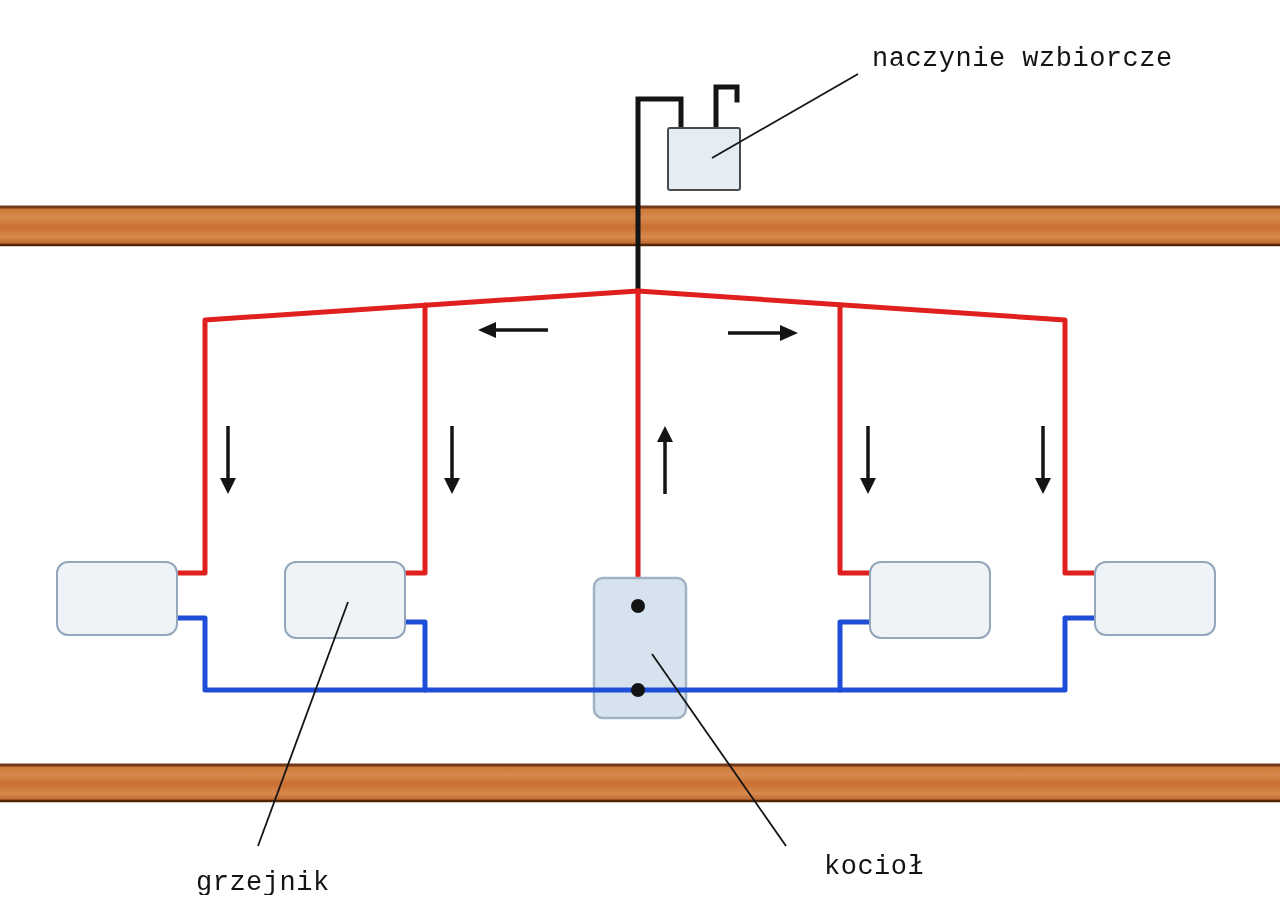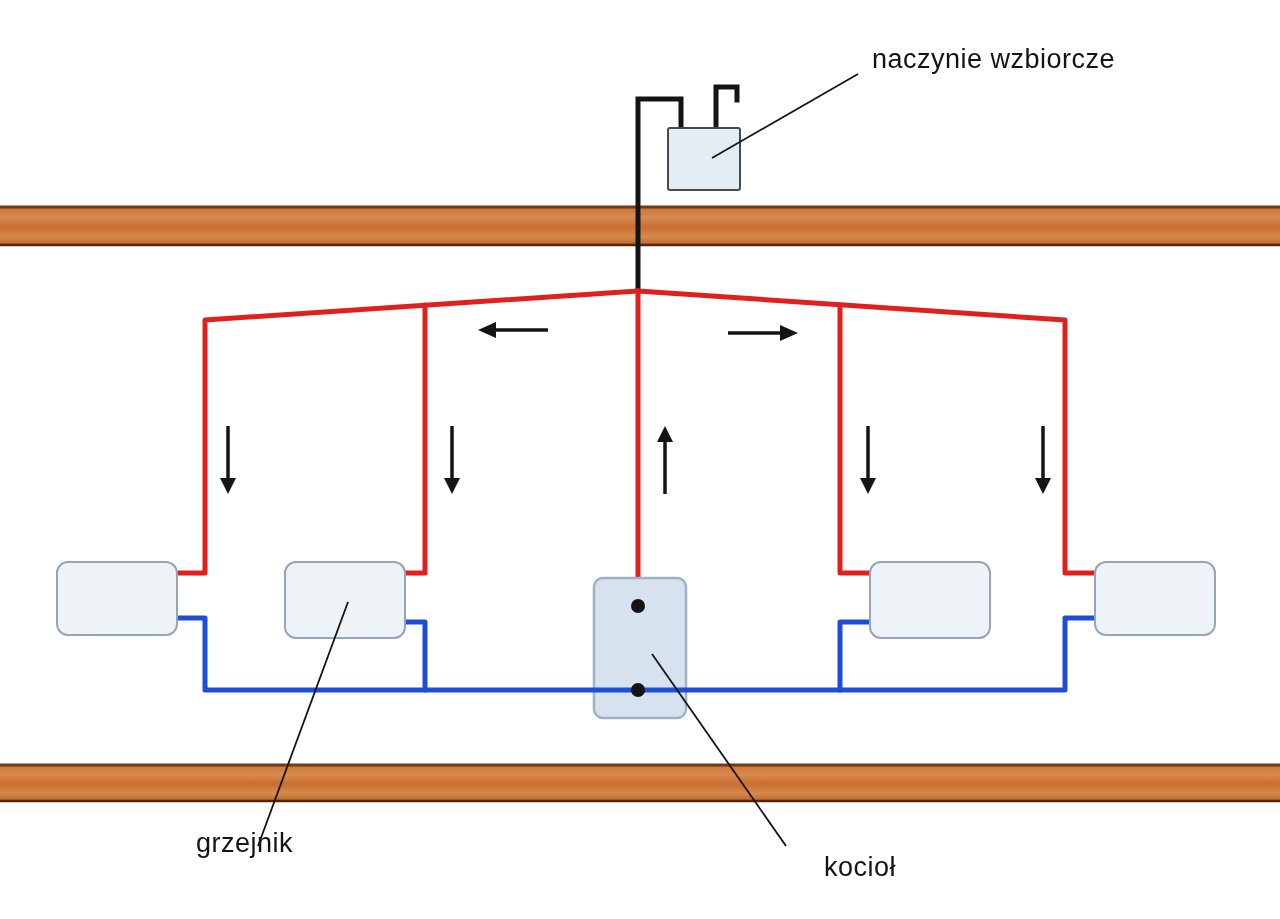--- a/index.html
+++ b/index.html
@@ -1,20 +1,20 @@
 <!DOCTYPE html>
 <html style="--background: #ffffff; --supply-pipe-red: #e01f1f; --return-pipe-blue: #1e4ed8; --pipe-black: #141414; --slab-orange: #cf7c3b; --slab-edge: #74391a; --slab-edge-dark: #512708; --vessel-fill: #e4edf4; --vessel-border: #4a4a4a; --radiator-fill: #eef3f7; --radiator-border: #93a6ba; --boiler-fill: #d6e3ee; --boiler-border: #9fb2c4; --label-color: #141414;"><head>
 <meta charset="utf-8">
 <style>
   html,body{margin:0;padding:0;background:#fff;}
   #stage{
     position:relative;
     width:1280px;height:895px;
     background:var(--background,#fff);
-    font-family:Liberation Sans, sans-serif;
+    font-family:Liberation Mono, monospace;
     overflow:hidden;
   }
   svg{position:absolute;left:0;top:0;}
   .slab{fill:url(#slabGrad);}
   .slab-edge-top{stroke:var(--slab-edge,#74391a);stroke-width:3;}
   .slab-edge-bottom{stroke:var(--slab-edge-dark,#512708);stroke-width:2.5;}
   .pipe-red{stroke:var(--supply-pipe-red,#e01f1f);stroke-width:5;fill:none;stroke-linecap:round;stroke-linejoin:round;}
   .pipe-blue{stroke:var(--return-pipe-blue,#1e4ed8);stroke-width:5;fill:none;stroke-linecap:round;stroke-linejoin:round;}
   .pipe-black{stroke:var(--pipe-black,#141414);stroke-width:5;fill:none;stroke-linecap:square;stroke-linejoin:miter;}
   .arrow-shaft{stroke:var(--pipe-black,#141414);stroke-width:3.5;fill:none;}
@@ -116,17 +116,17 @@
       <polygon class="arrow-head" points="1035,478 1051,478 1043,494"></polygon>
     </g>
 
     <line class="pointer" x1="858" y1="74" x2="712" y2="158"></line>
     <line class="pointer" x1="258" y1="846" x2="348" y2="602"></line>
     <line class="pointer" x1="786" y1="846" x2="652" y2="654"></line>
   </svg>
 
   <div class="diagram-label" style="left:872px;top:44px;">naczynie wzbiorcze</div>
 
-  <div class="diagram-label" style="left:196px;top:828px;">grzejnik</div>
+  <div class="diagram-label" style="left:196px;top:868px;">grzejnik</div>
 
   <div class="diagram-label" style="left:824px;top:852px;">kocioł</div>
 
 </div>
 
 </body></html>

